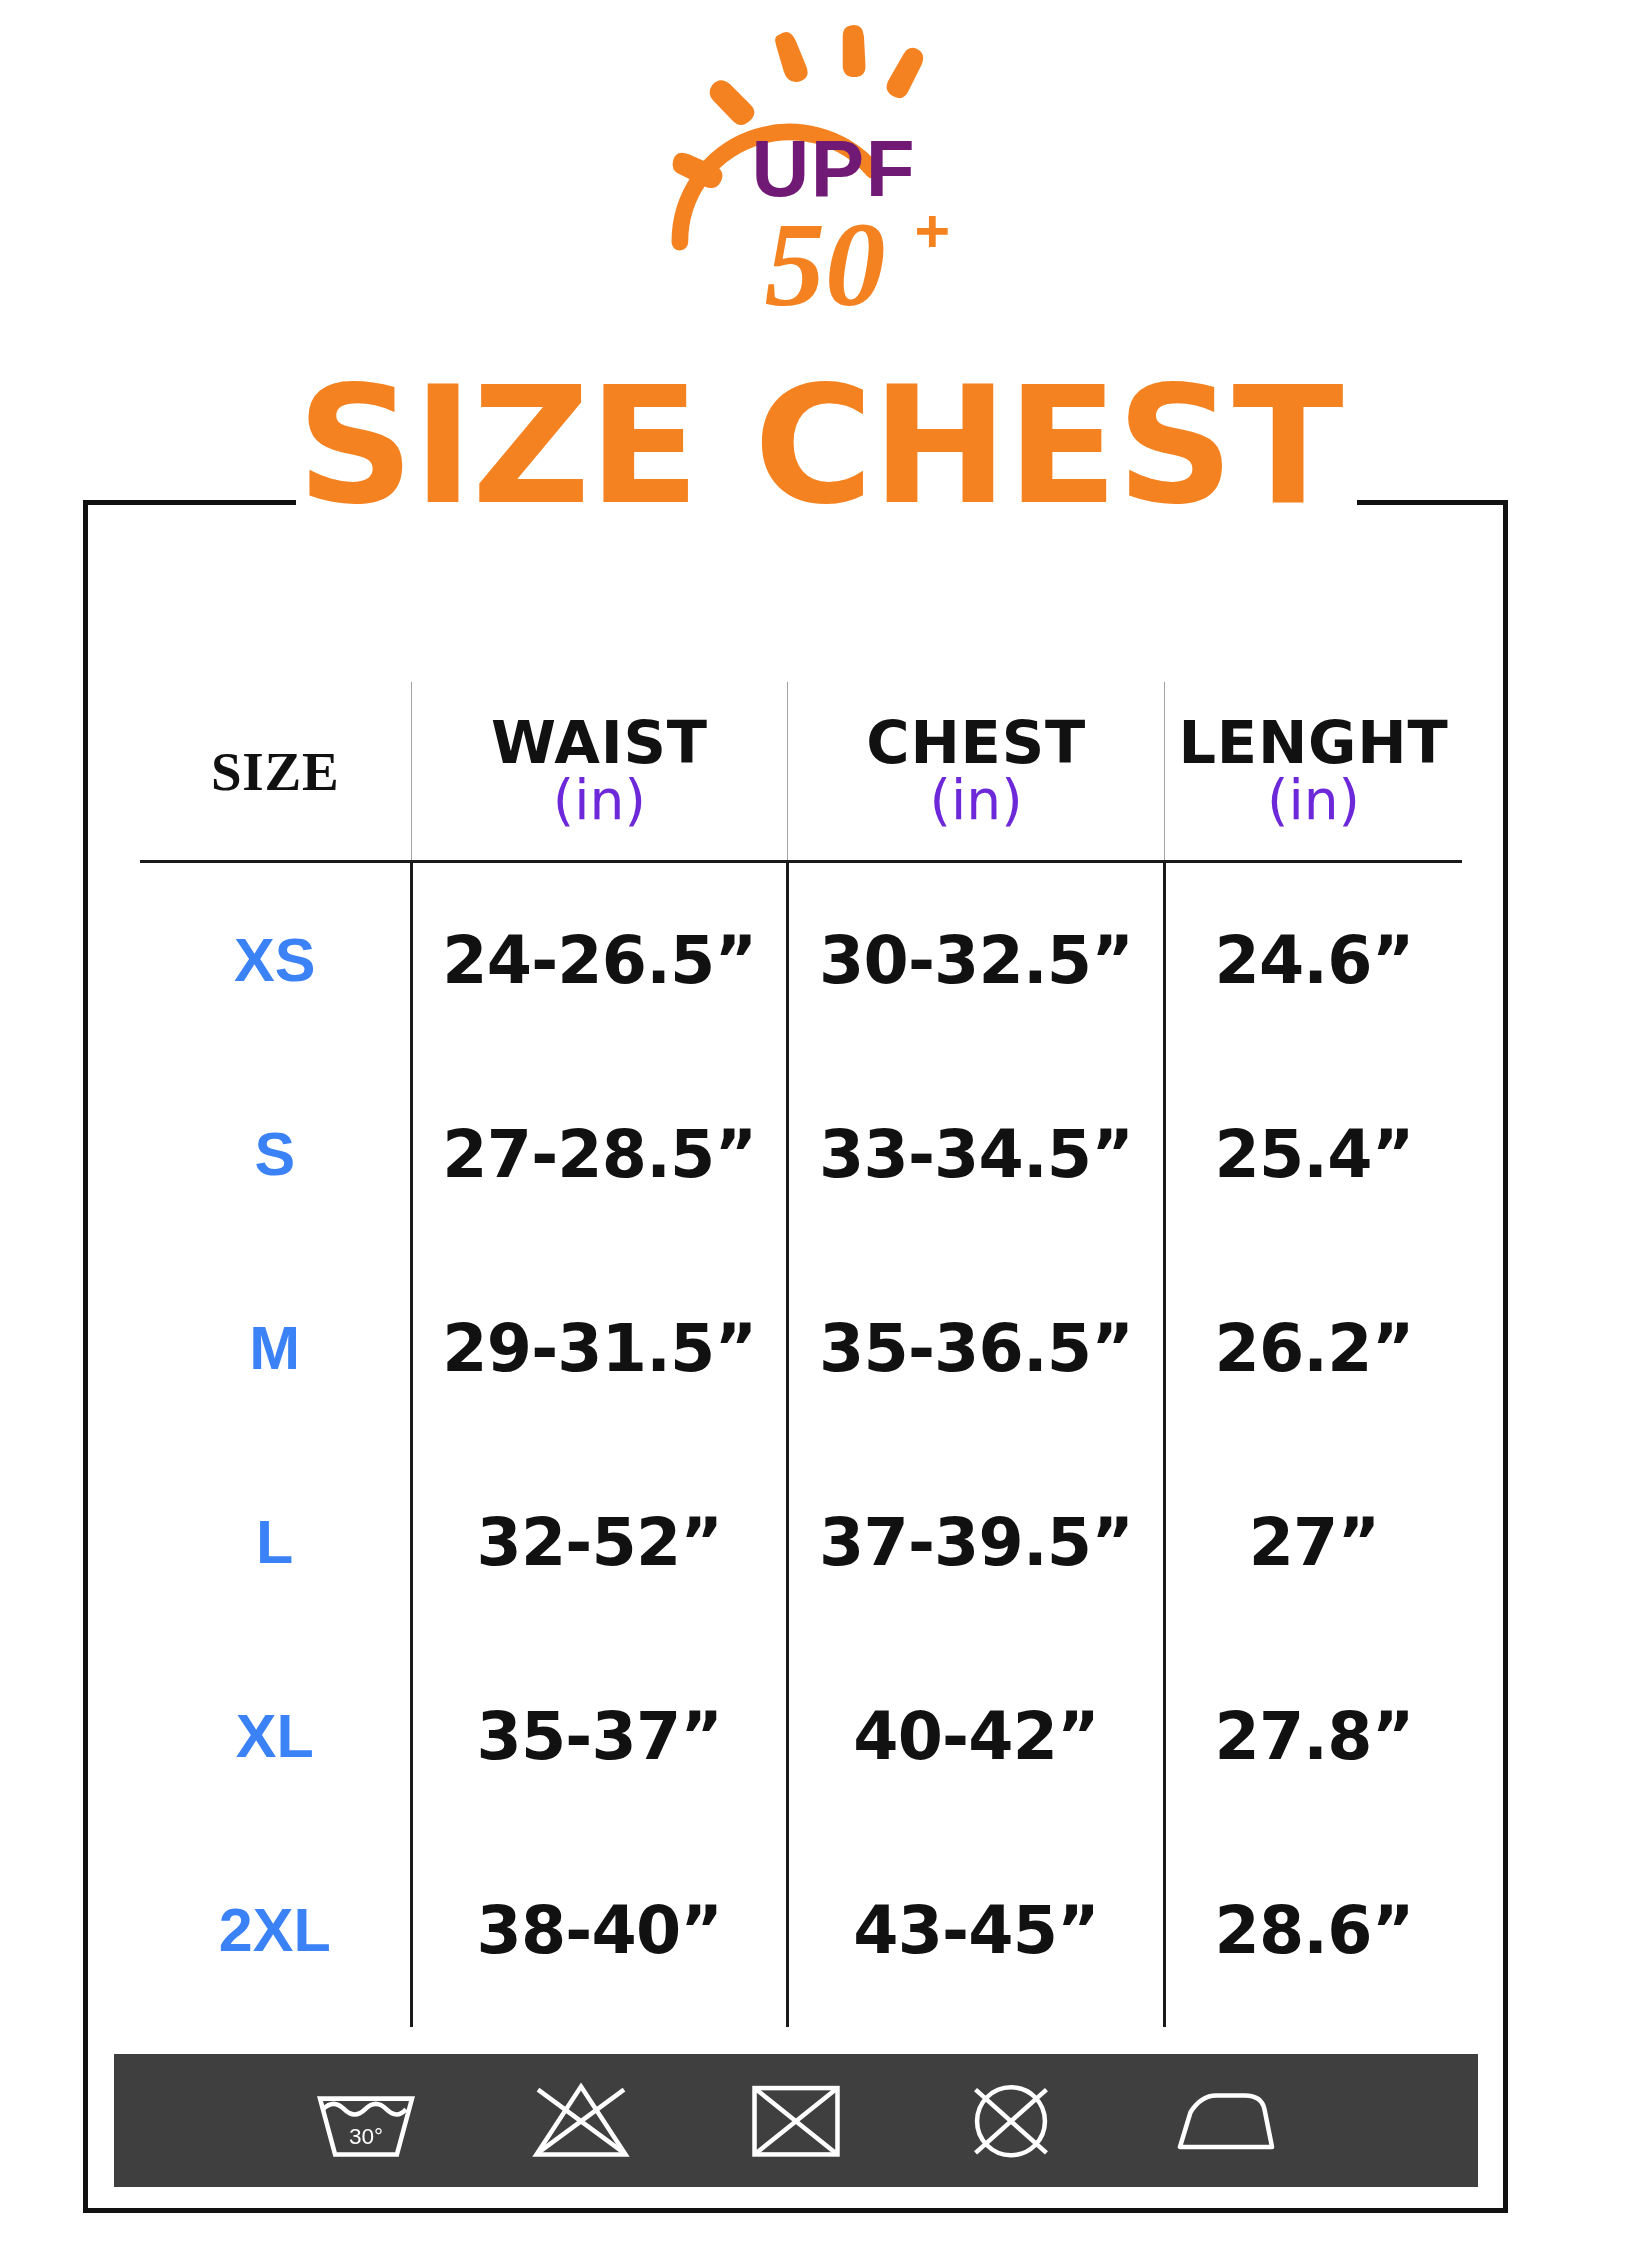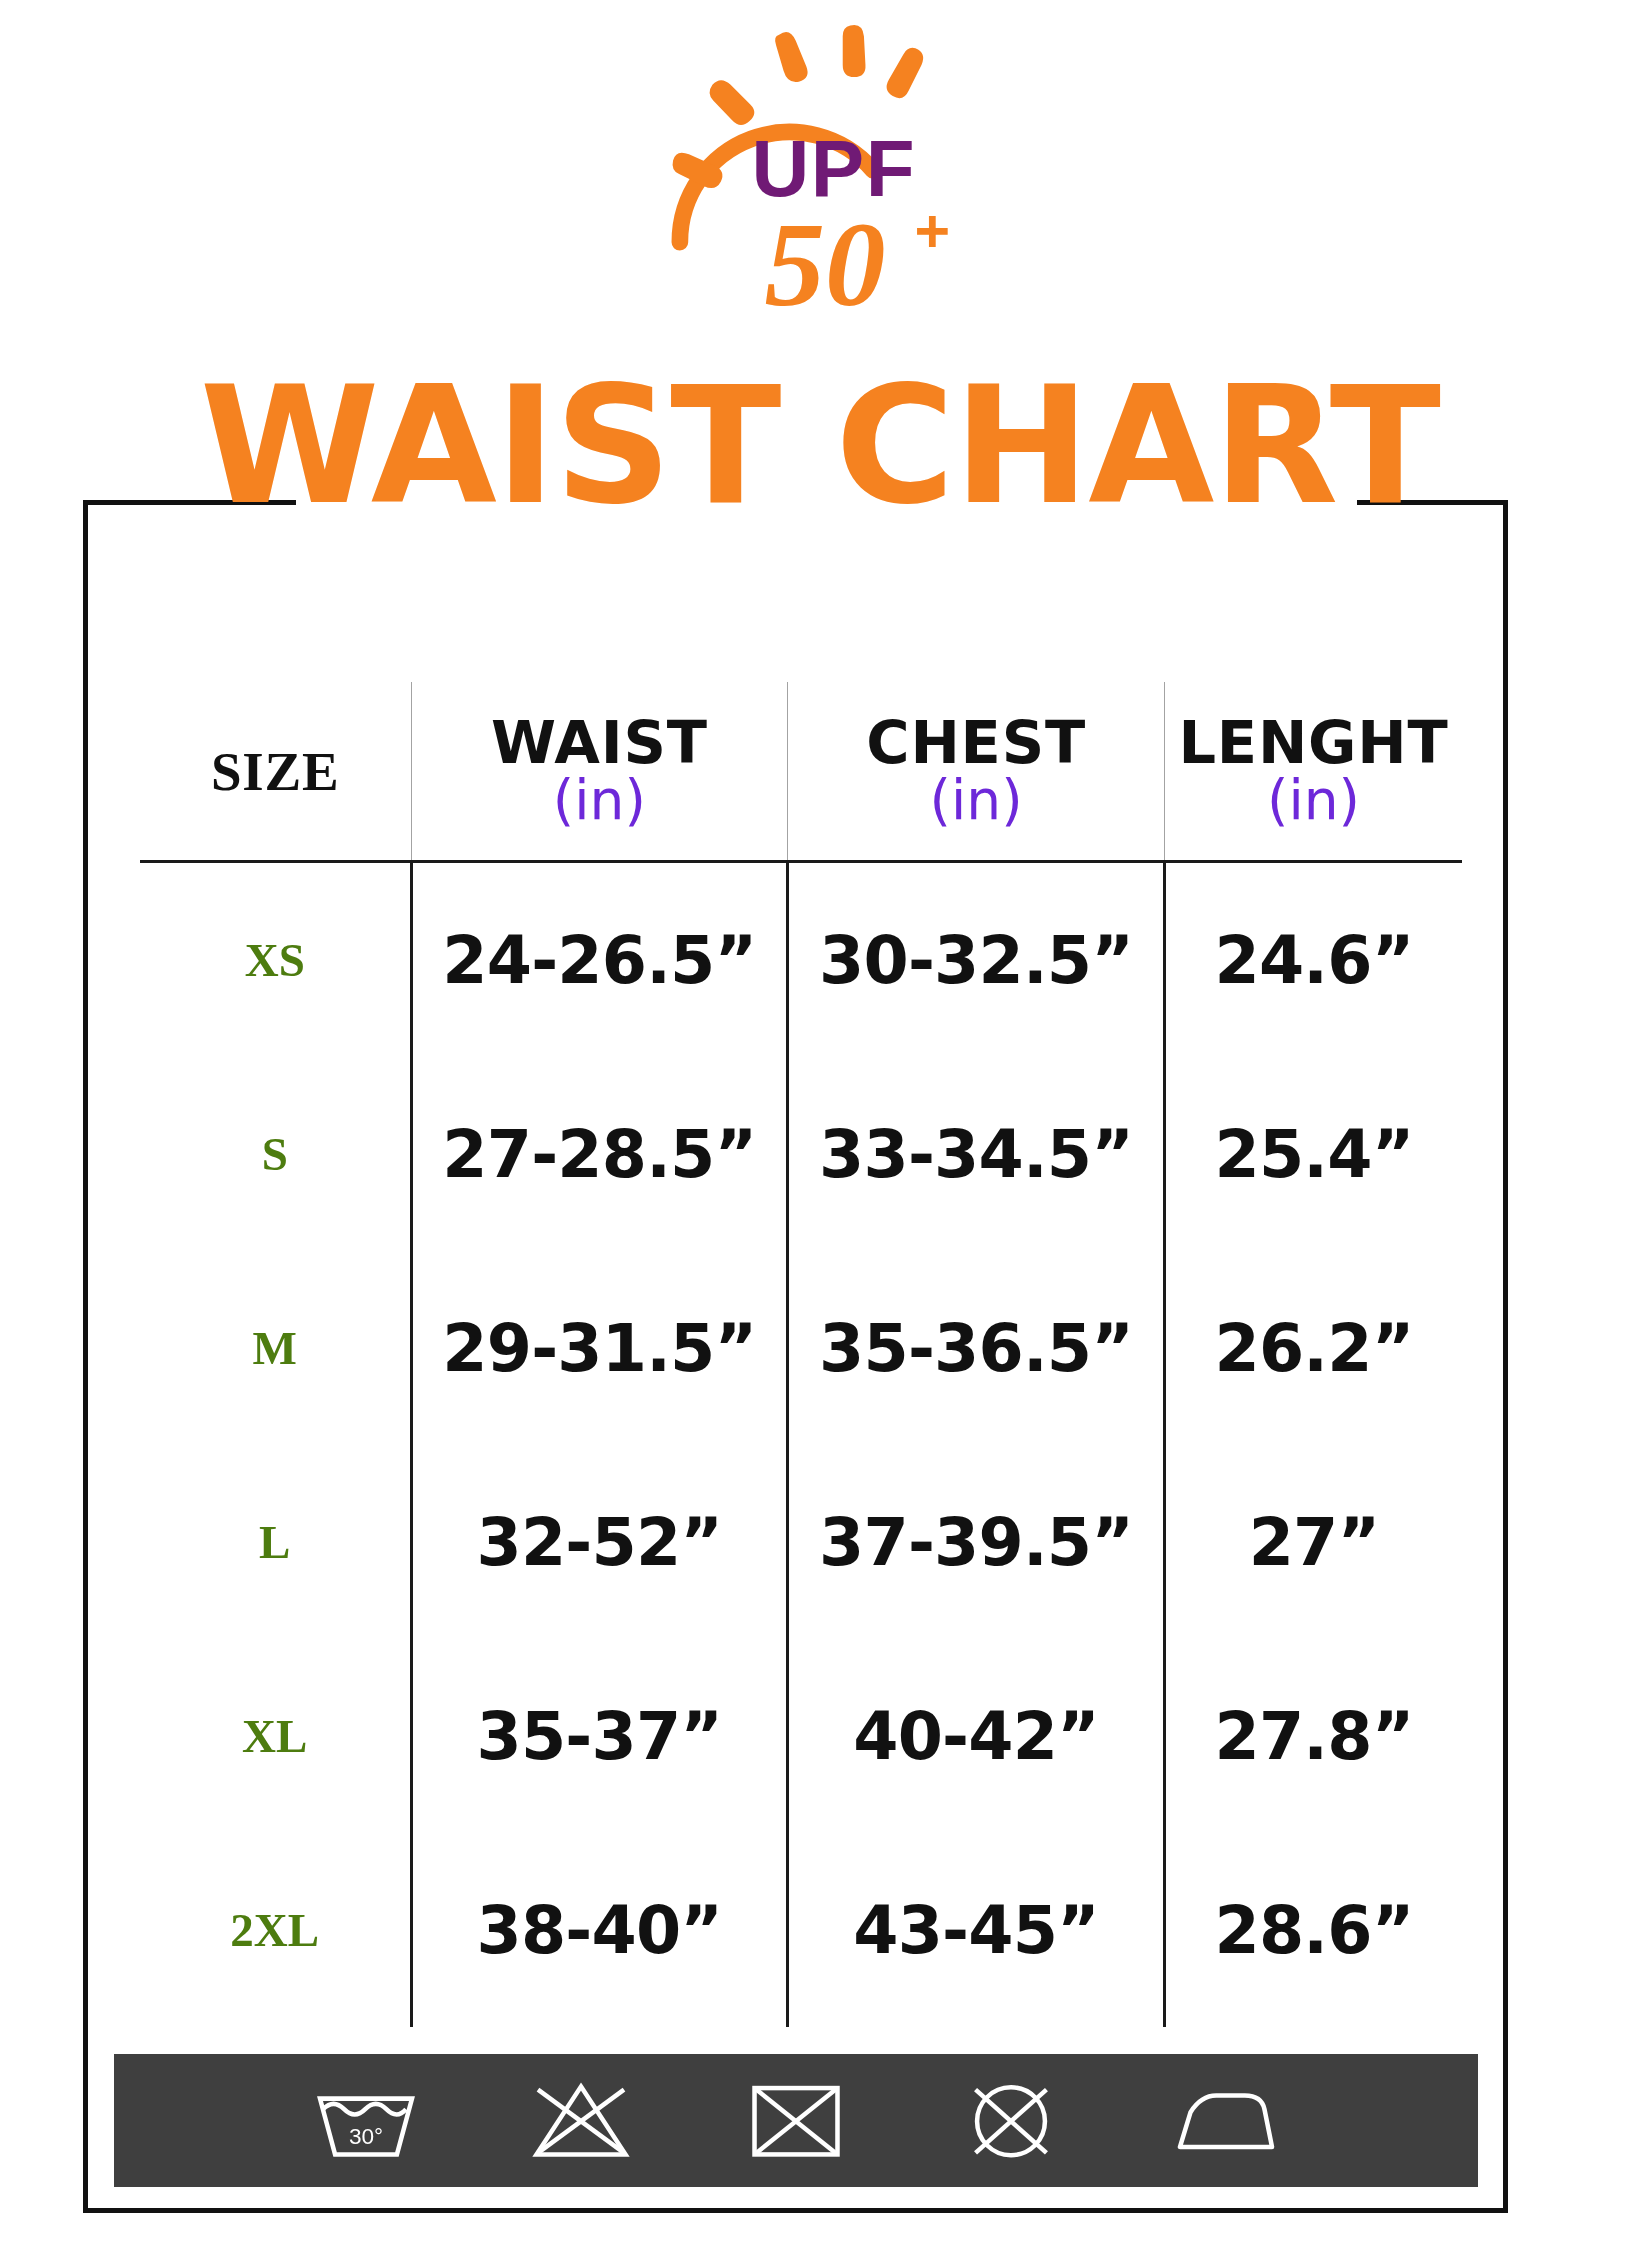--- a/index.html
+++ b/index.html
@@ -159,24 +159,24 @@
     line-height: 1.05;
   }
 
   
   .brow td {
     height: 194px;
   }
   .brow td.col-div { border-left: 3px solid #1a1a1a; }
 
   .cell-size {
-    font-family: Liberation Serif, serif;
-    font-weight: 700;
-    font-size: 47px;
-    color: #4d7c0f;
+    font-family: Liberation Sans, sans-serif;
+    font-weight: 700;
+    font-size: 61px;
+    color: #3b82f6;
   }
   .cell-val {
     font-family: "DejaVu Sans", sans-serif;
     font-weight: 700;
     font-size: 65px;
     letter-spacing: -0.8px;
     color: #111111;
     white-space: nowrap;
   }
 
@@ -218,21 +218,21 @@
         <path d="M66 192 q4 -15 21 -8 l34 15 q15 7 8 21 q-7 13 -22 6 l-33 -16 q-11 -5 -8 -18 z"></path>
       </g>
     </svg>
     <div class="upf-text">UPF</div>
     <div class="upf-fifty">50</div>
     <div class="upf-plus">+</div>
   </div>
 </div>
 
 <div class="title-notch"></div>
-<div class="title">WAIST CHART</div>
+<div class="title">SIZE CHEST</div>
 
 <div class="frame"></div>
 
 <div class="table-area">
   <table class="size-chart">
     <colgroup>
       <col class="c-size">
         <col class="c-waist">
         <col class="c-chest">
         <col class="c-length">

